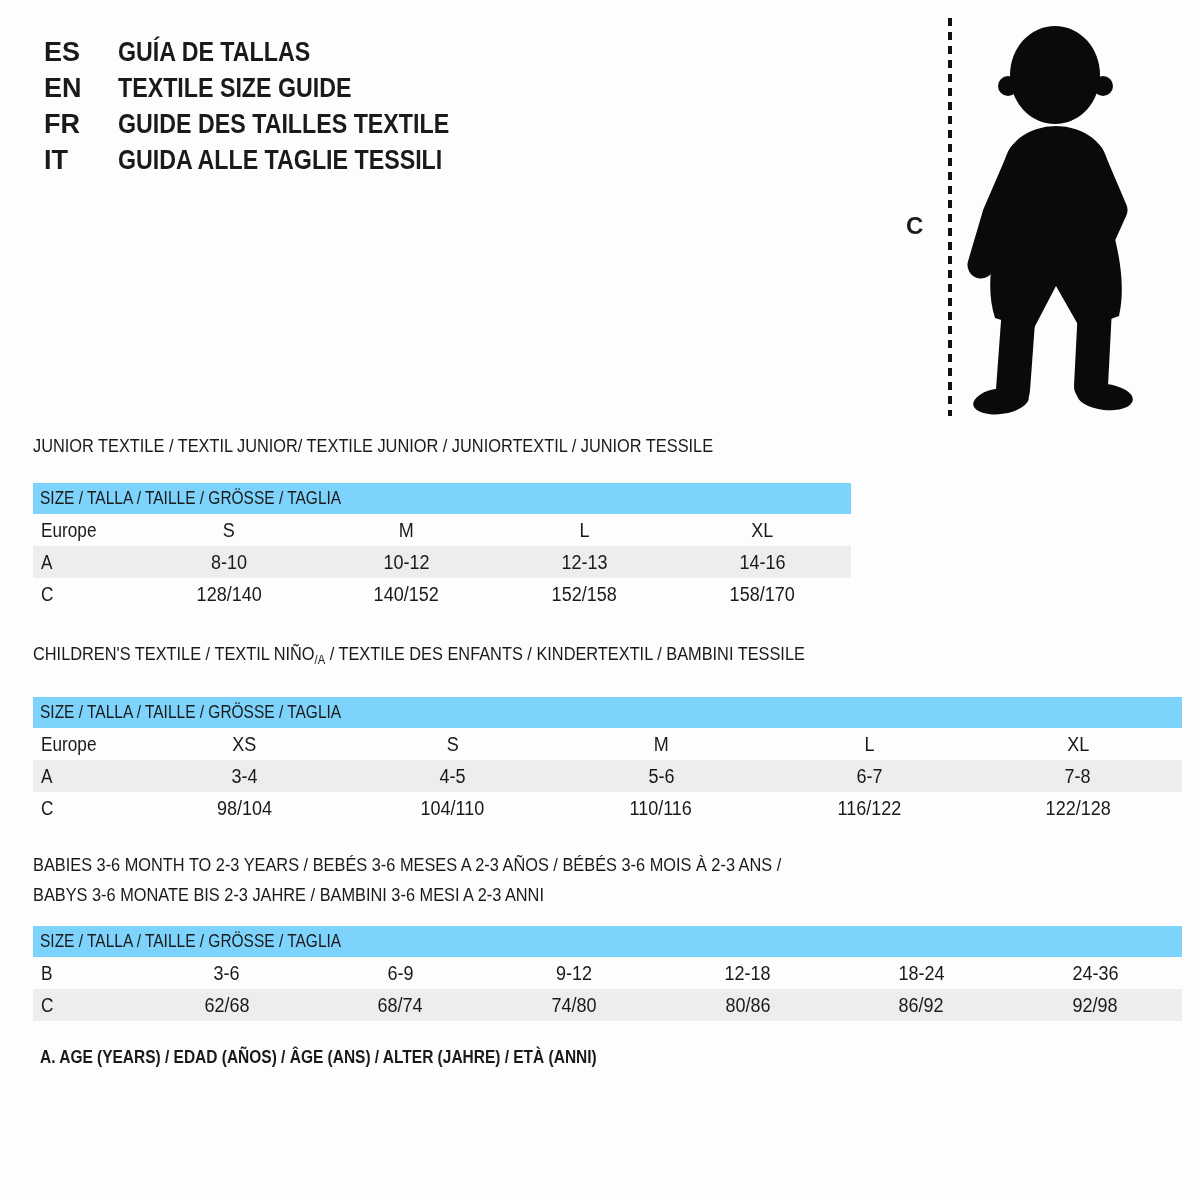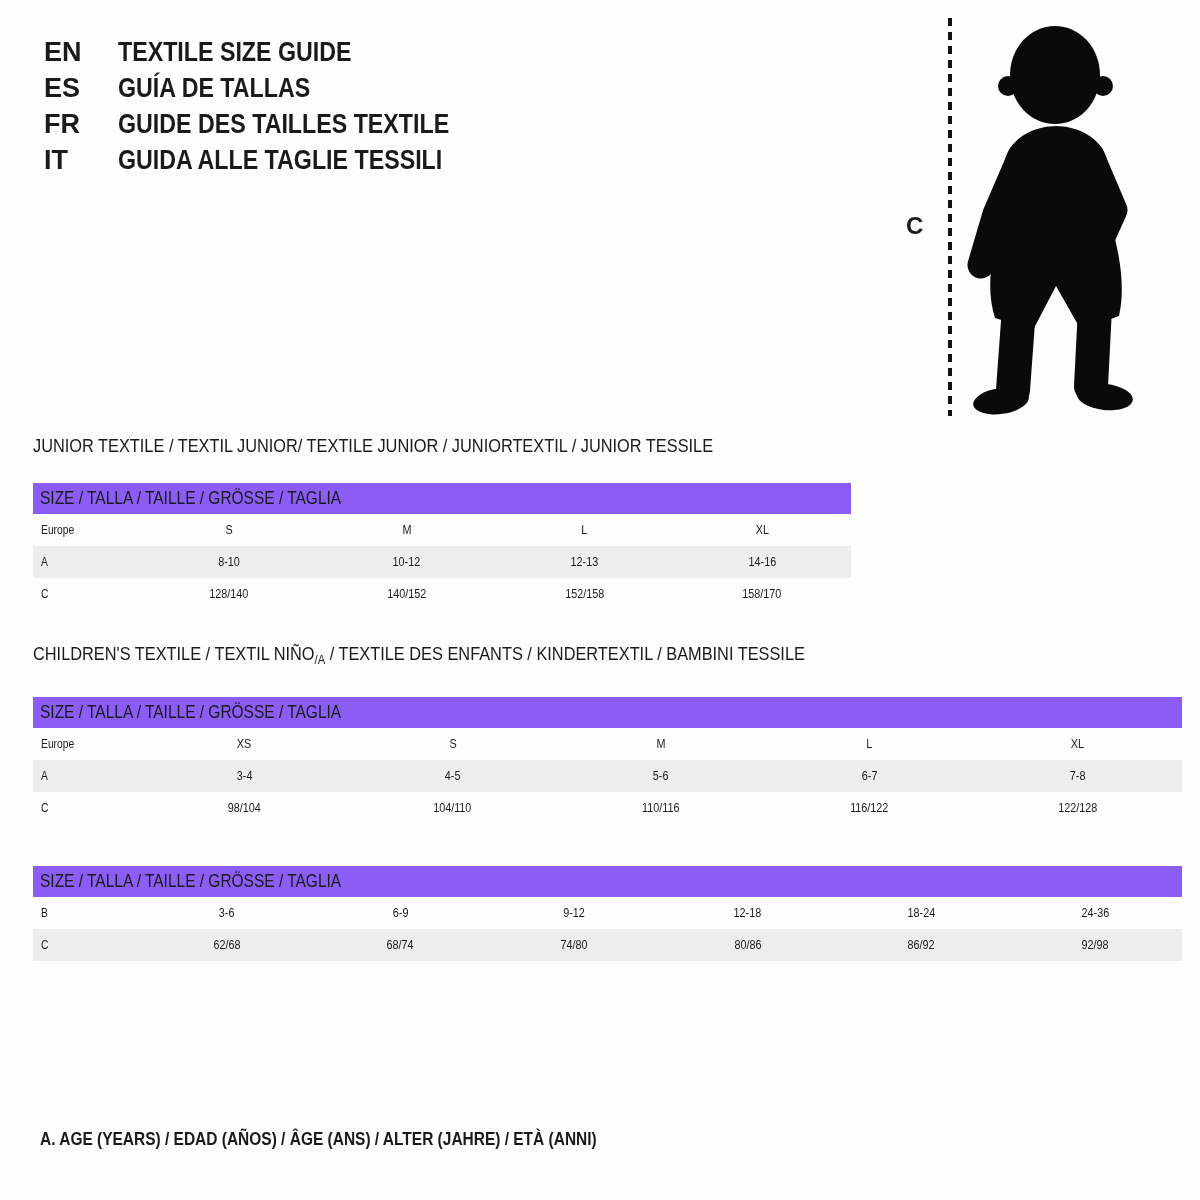--- a/index.html
+++ b/index.html
@@ -39,40 +39,40 @@
   
   .section { position: absolute; left: 33px; }
   .sec-junior { top: 436px; width: 818px; }
   .sec-children { top: 644px; width: 1149px; }
   .sec-babies { top: 850px; width: 1149px; }
   .sec-title { font-weight: 400; font-size: 19px; line-height: 20px; letter-spacing: 0; }
   .sec-title-2line { line-height: 30px; }
   .sub-a { font-size: 13px; vertical-align: -4px; letter-spacing: 0; }
   table { border-collapse: collapse; width: 100%; table-layout: fixed; margin-top: 27px; }
   .sec-babies table { margin-top: 16px; }
-  td { height: 32px; text-align: center; font-size: 12px; padding: 0; vertical-align: middle; }
+  td { height: 32px; text-align: center; font-size: 20px; padding: 0; vertical-align: middle; }
   td.lbl { text-align: left; padding-left: 8px; }
-  tr.bar td { background: #8b5cf6; text-align: left; height: 31px; padding-left: 7px; font-size: 18px; }
+  tr.bar td { background: #7dd3fc; text-align: left; height: 31px; padding-left: 7px; font-size: 18px; }
   tr.alt td { background: #ededed; }
   col.c-lbl { width: 107px; }
   
-  .legend { position: absolute; left: 40px; top: 1124px; }
+  .legend { position: absolute; left: 40px; top: 1042px; }
   .legend-line { font-weight: 700; font-size: 18px; line-height: 30px; }
 </style>
 </head>
 <body>
 
 <div class="page">
 
   <div class="lang-header">
     <div class="lang-row">
+      <span class="lang-code">ES</span><span class="cx">GUÍA DE TALLAS</span>
+    </div>
+    <div class="lang-row">
       <span class="lang-code">EN</span><span class="cx">TEXTILE SIZE GUIDE</span>
-    </div>
-    <div class="lang-row">
-      <span class="lang-code">ES</span><span class="cx">GUÍA DE TALLAS</span>
     </div>
     <div class="lang-row">
       <span class="lang-code">FR</span><span class="cx">GUIDE DES TAILLES TEXTILE</span>
     </div>
     <div class="lang-row">
       <span class="lang-code">IT</span><span class="cx">GUIDA ALLE TAGLIE TESSILI</span>
     </div>
   </div>
 
   <div class="measure-line"></div>
@@ -178,20 +178,24 @@
         <td><span class="cxc">104/110</span></td>
         <td><span class="cxc">110/116</span></td>
         <td><span class="cxc">116/122</span></td>
         <td><span class="cxc">122/128</span></td>
       </tr>
     </tbody>
       </table>
   </div>
 
   <div class="section sec-babies">
+    <div class="sec-title sec-title-2line">
+      <span class="cx">BABIES 3-6 MONTH TO 2-3 YEARS / BEBÉS 3-6 MESES A 2-3 AÑOS / BÉBÉS 3-6 MOIS À 2-3 ANS /</span><br>
+      <span class="cx">BABYS 3-6 MONATE BIS 2-3 JAHRE / BAMBINI 3-6 MESI A 2-3 ANNI</span>
+    </div>
     <table>
       <colgroup>
           <col class="c-lbl">
           <col>
           <col>
           <col>
           <col>
           <col>
           <col>
         </colgroup>

